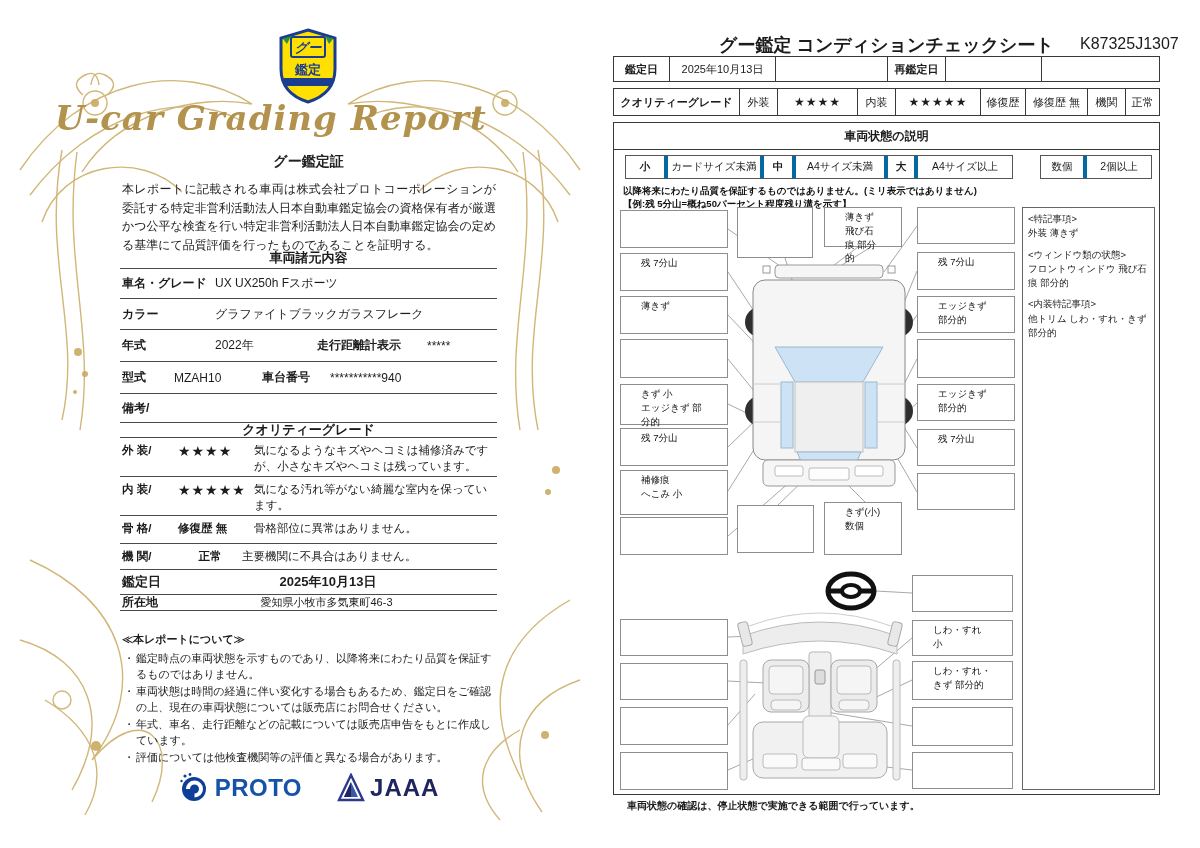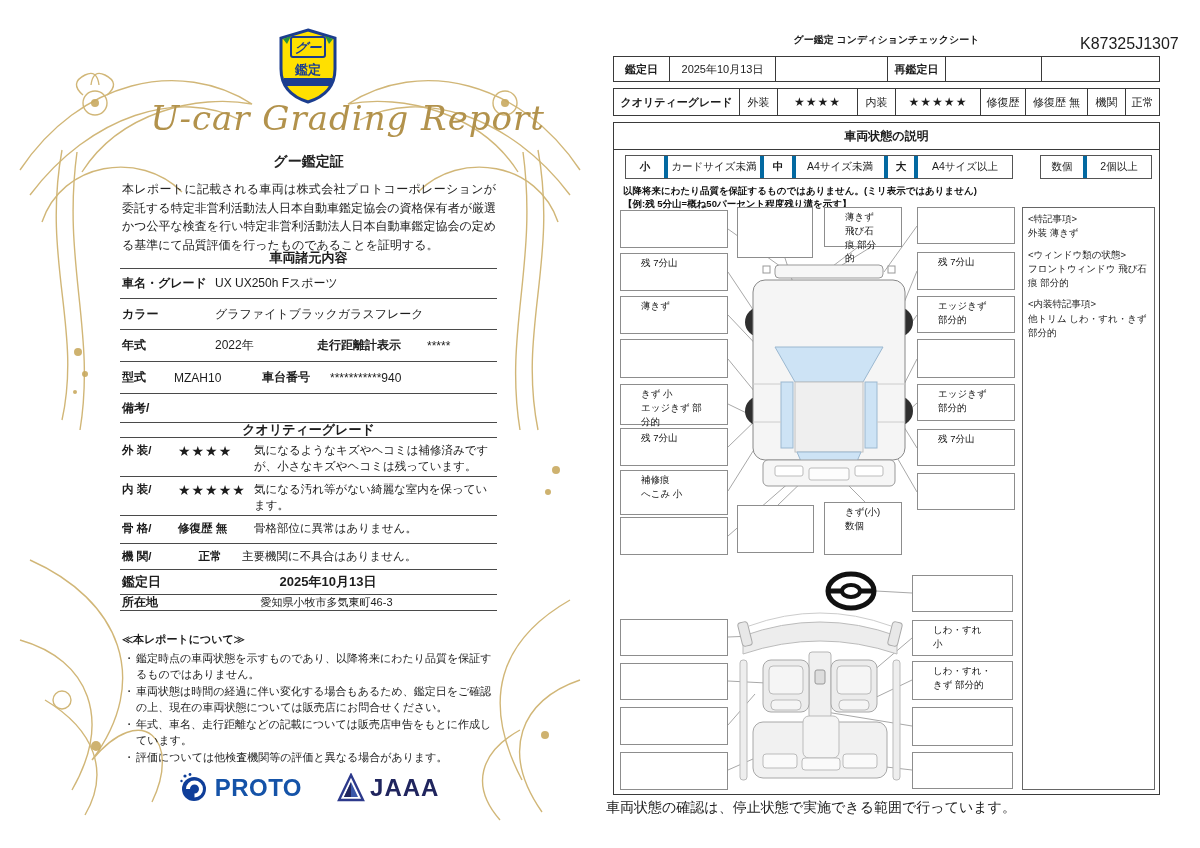--- a/index.html
+++ b/index.html
@@ -1,21 +1,21 @@
 <!DOCTYPE html>
 <html><head>
 <meta charset="utf-8">
 <style>
   html,body{margin:0;padding:0}
   body{width:1200px;height:848px;background:#ffffff;position:relative;overflow:hidden;
        font-family:"Liberation Sans",sans-serif;color:#1c1c1c;}
   .abs{position:absolute}
   
-  .gr-title{position:absolute;left:55px;top:98px;width:490px;text-align:right;
-    font-family:"DejaVu Serif",serif;font-style:italic;font-weight:normal;
+  .gr-title{position:absolute;left:55px;top:98px;width:490px;text-align:left;
+    font-family:"DejaVu Serif",serif;font-style:italic;font-weight:bold;
     font-size:34px;color:#b2924c;letter-spacing:1px}
   .gr-sub{position:absolute;left:120px;top:153px;width:377px;text-align:center;
     font-size:14px;font-weight:bold;color:#222}
   .gr-intro{position:absolute;left:122px;top:180px;width:374px;font-size:12px;
     line-height:1.55;text-align:justify;color:#222}
   .sec-title{position:absolute;width:377px;left:120px;text-align:center;
     font-size:13px;font-weight:bold}
   .ltable{position:absolute;left:120px;width:377px}
   .lrow{display:flex;align-items:center;border-top:1px solid #4a4a4a;
     font-size:12px;box-sizing:border-box;padding:0 2px}
@@ -37,21 +37,21 @@
   .about .b .dot{width:14px;flex:none;text-align:center}
   .about .b .tx{flex:1}
   .logos{position:absolute;left:120px;top:772px;width:377px;display:flex;
     justify-content:center;align-items:center;gap:35px}
   .logo-proto{display:flex;align-items:center;gap:5px;font-weight:bold;
     font-size:24px;color:#1553a8;letter-spacing:.5px}
   .logo-jaaa{display:flex;align-items:center;gap:5px;font-weight:bold;
     font-size:24px;color:#20255e;letter-spacing:1px}
   
   .r-title{position:absolute;left:613px;top:33px;width:547px;text-align:center;
-    font-size:10px;font-weight:bold}
+    font-size:18px;font-weight:bold}
   .r-code{position:absolute;left:1080px;top:35px;font-size:16px}
   .t{position:absolute;display:flex;border:1.4px solid #3a3a3a;background:#fff;box-sizing:border-box}
   .t>div{border-left:1px solid #3a3a3a;display:flex;align-items:center;
     justify-content:center;font-size:11px;box-sizing:border-box;text-align:center}
   .t>div:first-child{border-left:none}
   .t .st{font-size:12px;letter-spacing:1px}
   .bigbox{position:absolute;left:613px;top:122px;width:547px;height:673px;
     border:1.5px solid #3a3a3a;box-sizing:border-box;background:#fff}
   .bigbox-head{height:26px;border-bottom:1.4px solid #3a3a3a;display:flex;
     align-items:center;justify-content:center;font-size:12px;font-weight:bold}
@@ -60,21 +60,21 @@
     justify-content:center;font-size:10.5px;box-sizing:border-box}
   .legend>div:first-child{border-left:none}
   .tnote{position:absolute;font-size:9.5px;font-weight:bold;color:#111;line-height:1.5}
   .lbox{position:absolute;border:1px solid #8d8d8d;background:#fff;font-size:9.5px;
     line-height:1.45;padding:2px 20px;white-space:pre-line;color:#111;box-sizing:border-box}
   .npanel{position:absolute;left:1022px;top:207px;width:133px;height:583px;
     border:1.5px solid #666;box-sizing:border-box;background:#fff;
     padding:4px 5px;font-size:9.5px;line-height:1.5}
   .npanel .nh{margin-top:7px}
   .npanel .nh:first-child{margin-top:0}
-  .r-footer{position:absolute;left:606px;top:799px;font-size:14px;font-weight:normal}
+  .r-footer{position:absolute;left:627px;top:799px;font-size:10px;font-weight:bold}
 </style>
 </head>
 <body>
 
 <svg class="abs" style="left:0;top:0" width="600" height="848" viewBox="0 0 600 848">
   <g fill="none" stroke="#c9aa60" stroke-width="1.4" opacity="0.85">
     <path d="M20,170 C80,80 180,58 252,104 C198,94 120,112 82,172"></path>
     <path d="M30,195 C90,115 180,88 240,120"></path>
     <path d="M42,222 C62,162 140,150 182,192"></path>
     <path d="M62,150 C42,260 82,330 62,420"></path>

